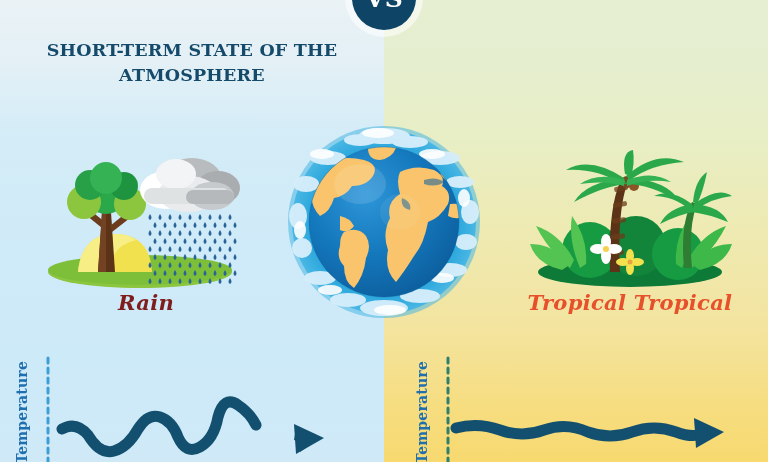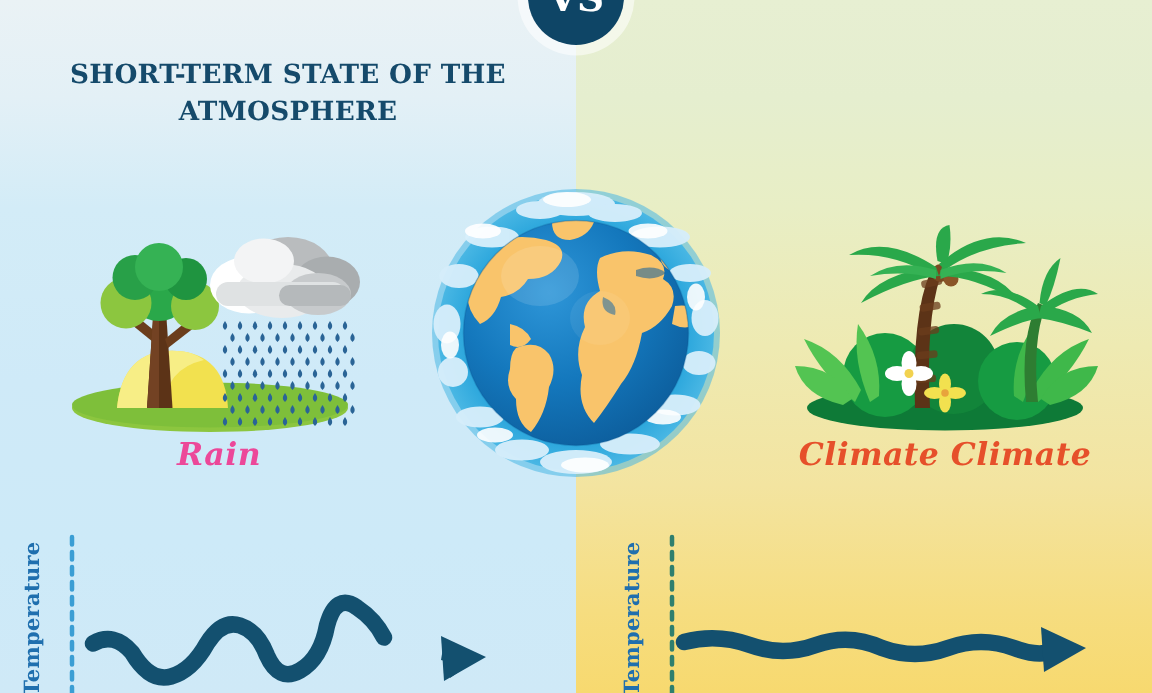--- a/index.html
+++ b/index.html
@@ -55,21 +55,21 @@
   
   #illo-rain    { position:absolute; left:40px;  top:140px; width:205px; height:150px; }
   #illo-tropical{ position:absolute; left:528px; top:150px; width:205px; height:140px; }
 
   .illo-label {
     position:absolute; width:240px; text-align:center;
     font-family:"DejaVu Serif", serif;
     font-weight:bold; font-style:italic; font-size:21px;
     letter-spacing:.3px;
   }
-  #label-rain     { left:26px;  top:290px; color:#ec4899; }
+  #label-rain     { left:26px;  top:290px; color:#7f1d1d; }
   #label-tropical { left:510px; top:290px; color:#e6502a; }
 
   
   .graph { position:absolute; bottom:0; height:110px; }
   #graph-weather { left:0;   width:384px; }
   #graph-climate { left:384px; width:384px; }
 
   .axis-label {
     position:absolute; bottom:-2px;
     font-family:"DejaVu Serif", serif;
@@ -289,21 +289,21 @@
           <ellipse cx="109" cy="112" rx="7" ry="4"></ellipse>
           <ellipse cx="102" cy="118" rx="4" ry="7"></ellipse>
           <ellipse cx="95" cy="112" rx="7" ry="4"></ellipse>
         </g>
         <circle cx="102" cy="112" r="2.5" fill="#e8a33c"></circle>
       </g>
     </svg>
   </div>
 
   <div class="illo-label" id="label-rain">Rain</div>
-  <div class="illo-label" id="label-tropical">Climate Climate</div>
+  <div class="illo-label" id="label-tropical">Tropical Tropical</div>
 
   <div id="globe-wrap">
     <svg width="204" height="204" viewBox="0 0 204 204">
       <defs>
         <radialGradient id="oceanGrad" cx="38%" cy="32%" r="72%">
           <stop offset="0%" stop-color="#2e96d8"></stop>
           <stop offset="55%" stop-color="#1478bd"></stop>
           <stop offset="100%" stop-color="#0d5f9e"></stop>
         </radialGradient>
         <radialGradient id="atmoGrad" cx="50%" cy="50%" r="50%">

